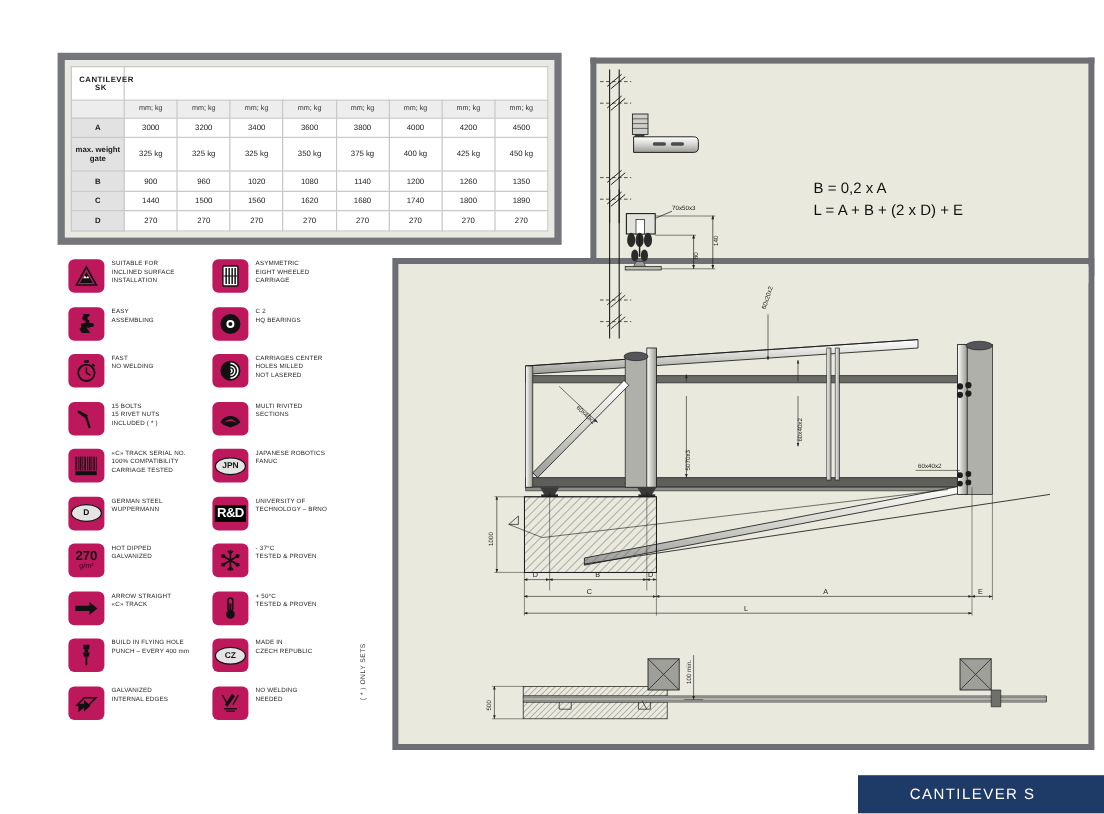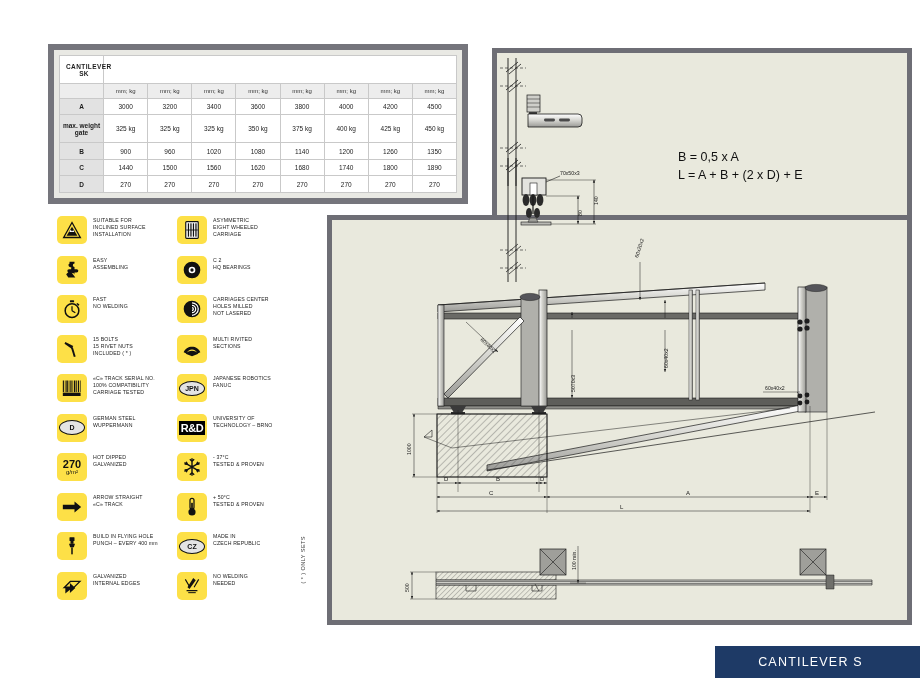--- a/index.html
+++ b/index.html
@@ -42,21 +42,21 @@
   }
   td.title-fill{background:#b9b9b9;border:1px solid #b9b9b9;}
 
   
   #features{position:absolute;left:57px;top:216px;width:258px;}
   .fcol{position:absolute;top:0;width:122px;}
   #fcol-left{left:0;}
   #fcol-right{left:120px;}
   .frow{display:flex;align-items:flex-start;margin-bottom:9.5px;height:30px;}
   .ficon{
-    width:30px;height:28px;flex:0 0 30px;border-radius:5px;background:#fde047;
+    width:30px;height:28px;flex:0 0 30px;border-radius:5px;background:#be185d;
     display:flex;align-items:center;justify-content:center;overflow:hidden;
   }
   .ftext{margin-left:6px;font-size:5.2px;line-height:7.2px;color:#1c1c1c;
          letter-spacing:.15px;padding-top:1px;}
   .ftext div{white-space:nowrap;}
   .fbig{font-size:11px;font-weight:bold;line-height:10px;text-align:center;color:#111;}
   .fbig small{font-size:6px;font-weight:normal;display:block;line-height:7px;}
   .rd-box{background:#000;color:#fff;font-weight:bold;font-size:11px;
           padding:1px 2px;letter-spacing:-.5px;}
   .oval{border:1.3px solid #111;border-radius:50%;background:#e4e4e4;
@@ -338,21 +338,21 @@
     <text class="dimtxt" x="489" y="495">C</text>
     <text class="dimtxt" x="686" y="495">A</text>
     <text class="dimtxt" x="815" y="495">E</text>
     <text class="dimtxt" x="620" y="509">L</text>
 
     <text class="dimtxt-s" x="409" y="592" transform="rotate(-90 409 592)">500</text>
     <text class="dimtxt-s" x="576" y="570" transform="rotate(-90 576 570)">100 min.</text>
   </svg>
 
   <div id="formulas">
-    <div>B = 0,5 x A</div>
+    <div>B = 0,2 x A</div>
     <div>L = A + B + (2 x D) + E</div>
   </div>
 
   <div id="table-panel">
     <table class="spec">
       <tbody id="spec-body">
           <tr>
             <td class="title-cell">CANTILEVER SK</td>
             <td class="title-fill" colspan="8"></td>
           </tr>

